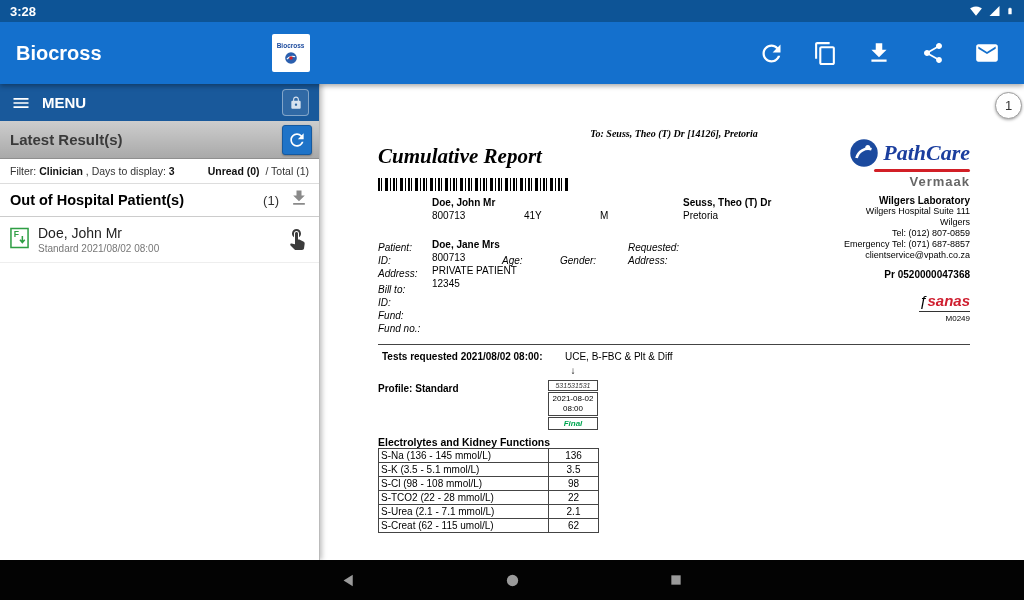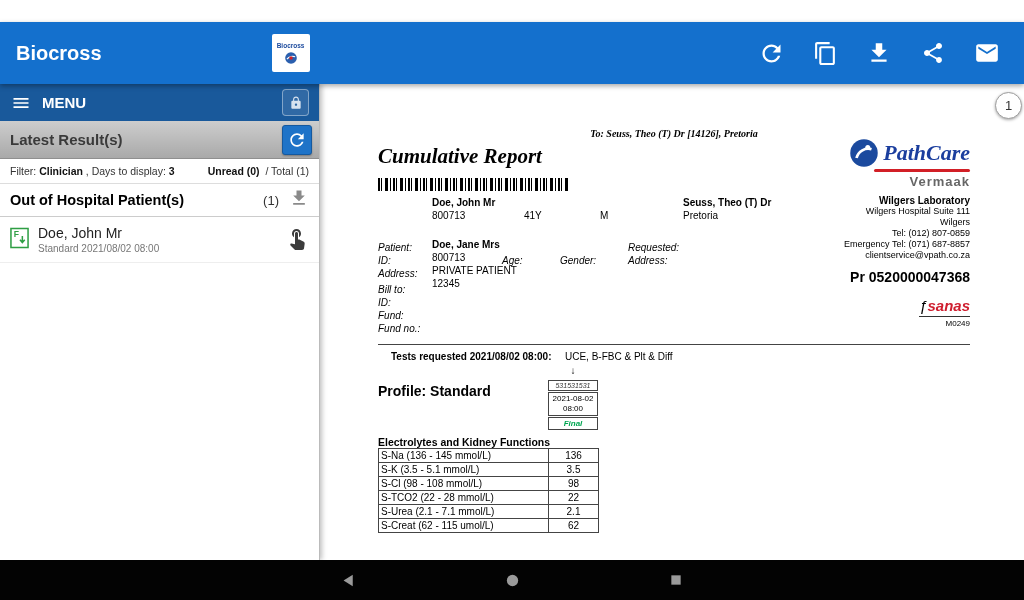--- a/index.html
+++ b/index.html
@@ -79,32 +79,32 @@
   .lbl { font-style:italic;margin-top:45px; }
   .vb { font-weight:bold; }
 
   .right-col { top:54px; right:0; width:185px; text-align:right; }
   .logo-row { display:flex; align-items:center; justify-content:flex-end; gap:4px; }
   .pathcare-text { font-family:"Liberation Serif", serif; font-size:22px; font-weight:bold; font-style:italic; color:#1b3e9e; }
   .pathcare-swoosh { height:3px; width:96px; background:#d21f26; border-radius:2px; margin:1px 0 2px auto; }
   .branch-name { font-size:13px; font-weight:bold; color:#666; letter-spacing:1px; margin-bottom:6px; }
   .lab-name { font-size:10px; font-weight:bold; }
   .lab-line { font-size:9px; line-height:11px; }
-  .pr-number { font-size:14px; font-weight:bold; margin-top:8px; }
+  .pr-number { font-size:10px; font-weight:bold; margin-top:8px; }
   .sanas-block { margin-top:12px; display:inline-block; text-align:right; }
   .sanas-row { border-bottom:1px solid #333; padding-bottom:1px; }
   .sanas-f { font-size:15px; color:#000; font-style:italic; }
   .sanas-text { font-size:15px; font-weight:bold; font-style:italic; color:#cf1e2f; }
   .sanas-code { font-size:8px; color:#000; margin-top:2px; }
 
   .rule { top:260px; left:0; width:592px; border-top:1px solid #444; height:0; }
-  .tests-label { top:267px; left:13px; font-size:10px; font-weight:bold; }
+  .tests-label { top:267px; left:4px; font-size:10px; font-weight:bold; }
   .tests-value { top:267px; left:187px; font-size:10px; }
   .arrow-down { top:281px; left:170px; width:50px; text-align:center; font-size:10px; }
-  .profile-label { top:299px; left:0; font-size:14px; font-weight:bold; }
+  .profile-label { top:299px; left:0; font-size:10px; font-weight:bold; }
 
   .sample-box { top:296px; left:170px; width:50px; }
   .sample-num { border:1px solid #444; font-size:7px; font-style:italic; text-align:center; padding:1px 0; color:#333; }
   .sample-dt { border:1px solid #444; margin-top:1px; text-align:center; font-size:8px; line-height:10px; padding:1px 0; }
   .sample-status { border:1px solid #444; margin-top:1px; text-align:center; font-size:8px; font-style:italic; font-weight:bold; color:#00a651; padding:1px 0; }
 
   .results-title { top:352px; left:0; font-size:10.5px; font-weight:bold; }
   .results-table { top:364px; left:0; width:221px; }
   .r-row { display:flex; margin-top:-1px; }
   .r-row:first-child { margin-top:0; }
@@ -115,20 +115,41 @@
   
   .nav-bar { position:absolute; bottom:0; left:0; right:0; height:40px; background:#030303;
     display:flex; align-items:center; justify-content:center; gap:130px; z-index:30; }
   .nav-btn { width:34px; height:34px; display:flex; align-items:center; justify-content:center; cursor:pointer; }
 </style>
 </head>
 <body>
 
 <div class="screen">
 
+  <div class="status-bar">
+    <span class="status-time">3:28</span>
+    <span class="status-spacer"></span>
+    <span class="status-icons">
+      <span>
+          <svg width="14" height="12" viewBox="0 0 24 24">
+            <path fill="#fff" d="M12.01 21.49L23.64 7c-.45-.34-4.93-4-11.64-4C5.28 3 .81 6.66.36 7l11.63 14.49.01.01.01-.01z"></path>
+          </svg>
+        </span>
+      <span>
+          <svg width="13" height="12" viewBox="0 0 24 24">
+            <path fill="#fff" d="M2 22h20V2L2 22z"></path>
+          </svg>
+        </span>
+      <span>
+          <svg width="8" height="14" viewBox="0 0 24 24">
+            <path fill="#fff" d="M15.67 4H14V2h-4v2H8.33C7.6 4 7 4.6 7 5.33v15.33C7 21.4 7.6 22 8.33 22h7.33c.74 0 1.34-.6 1.34-1.33V5.33C17 4.6 16.4 4 15.67 4z"></path>
+          </svg>
+        </span>
+    </span>
+  </div>
 
   <div class="app-bar">
     <span class="app-title">Biocross</span>
     <span class="app-logo">
       <span class="app-logo-text">Biocross</span>
       <svg width="14" height="14" viewBox="0 0 24 24">
           <circle cx="12" cy="12" r="10" fill="#2a5fae"></circle>
           <path d="M5 14c4-5 10-6 14-4" stroke="#fff" stroke-width="2" fill="none"></path>
           <circle cx="12" cy="12" r="3" fill="#d21f26"></circle>
         </svg>

